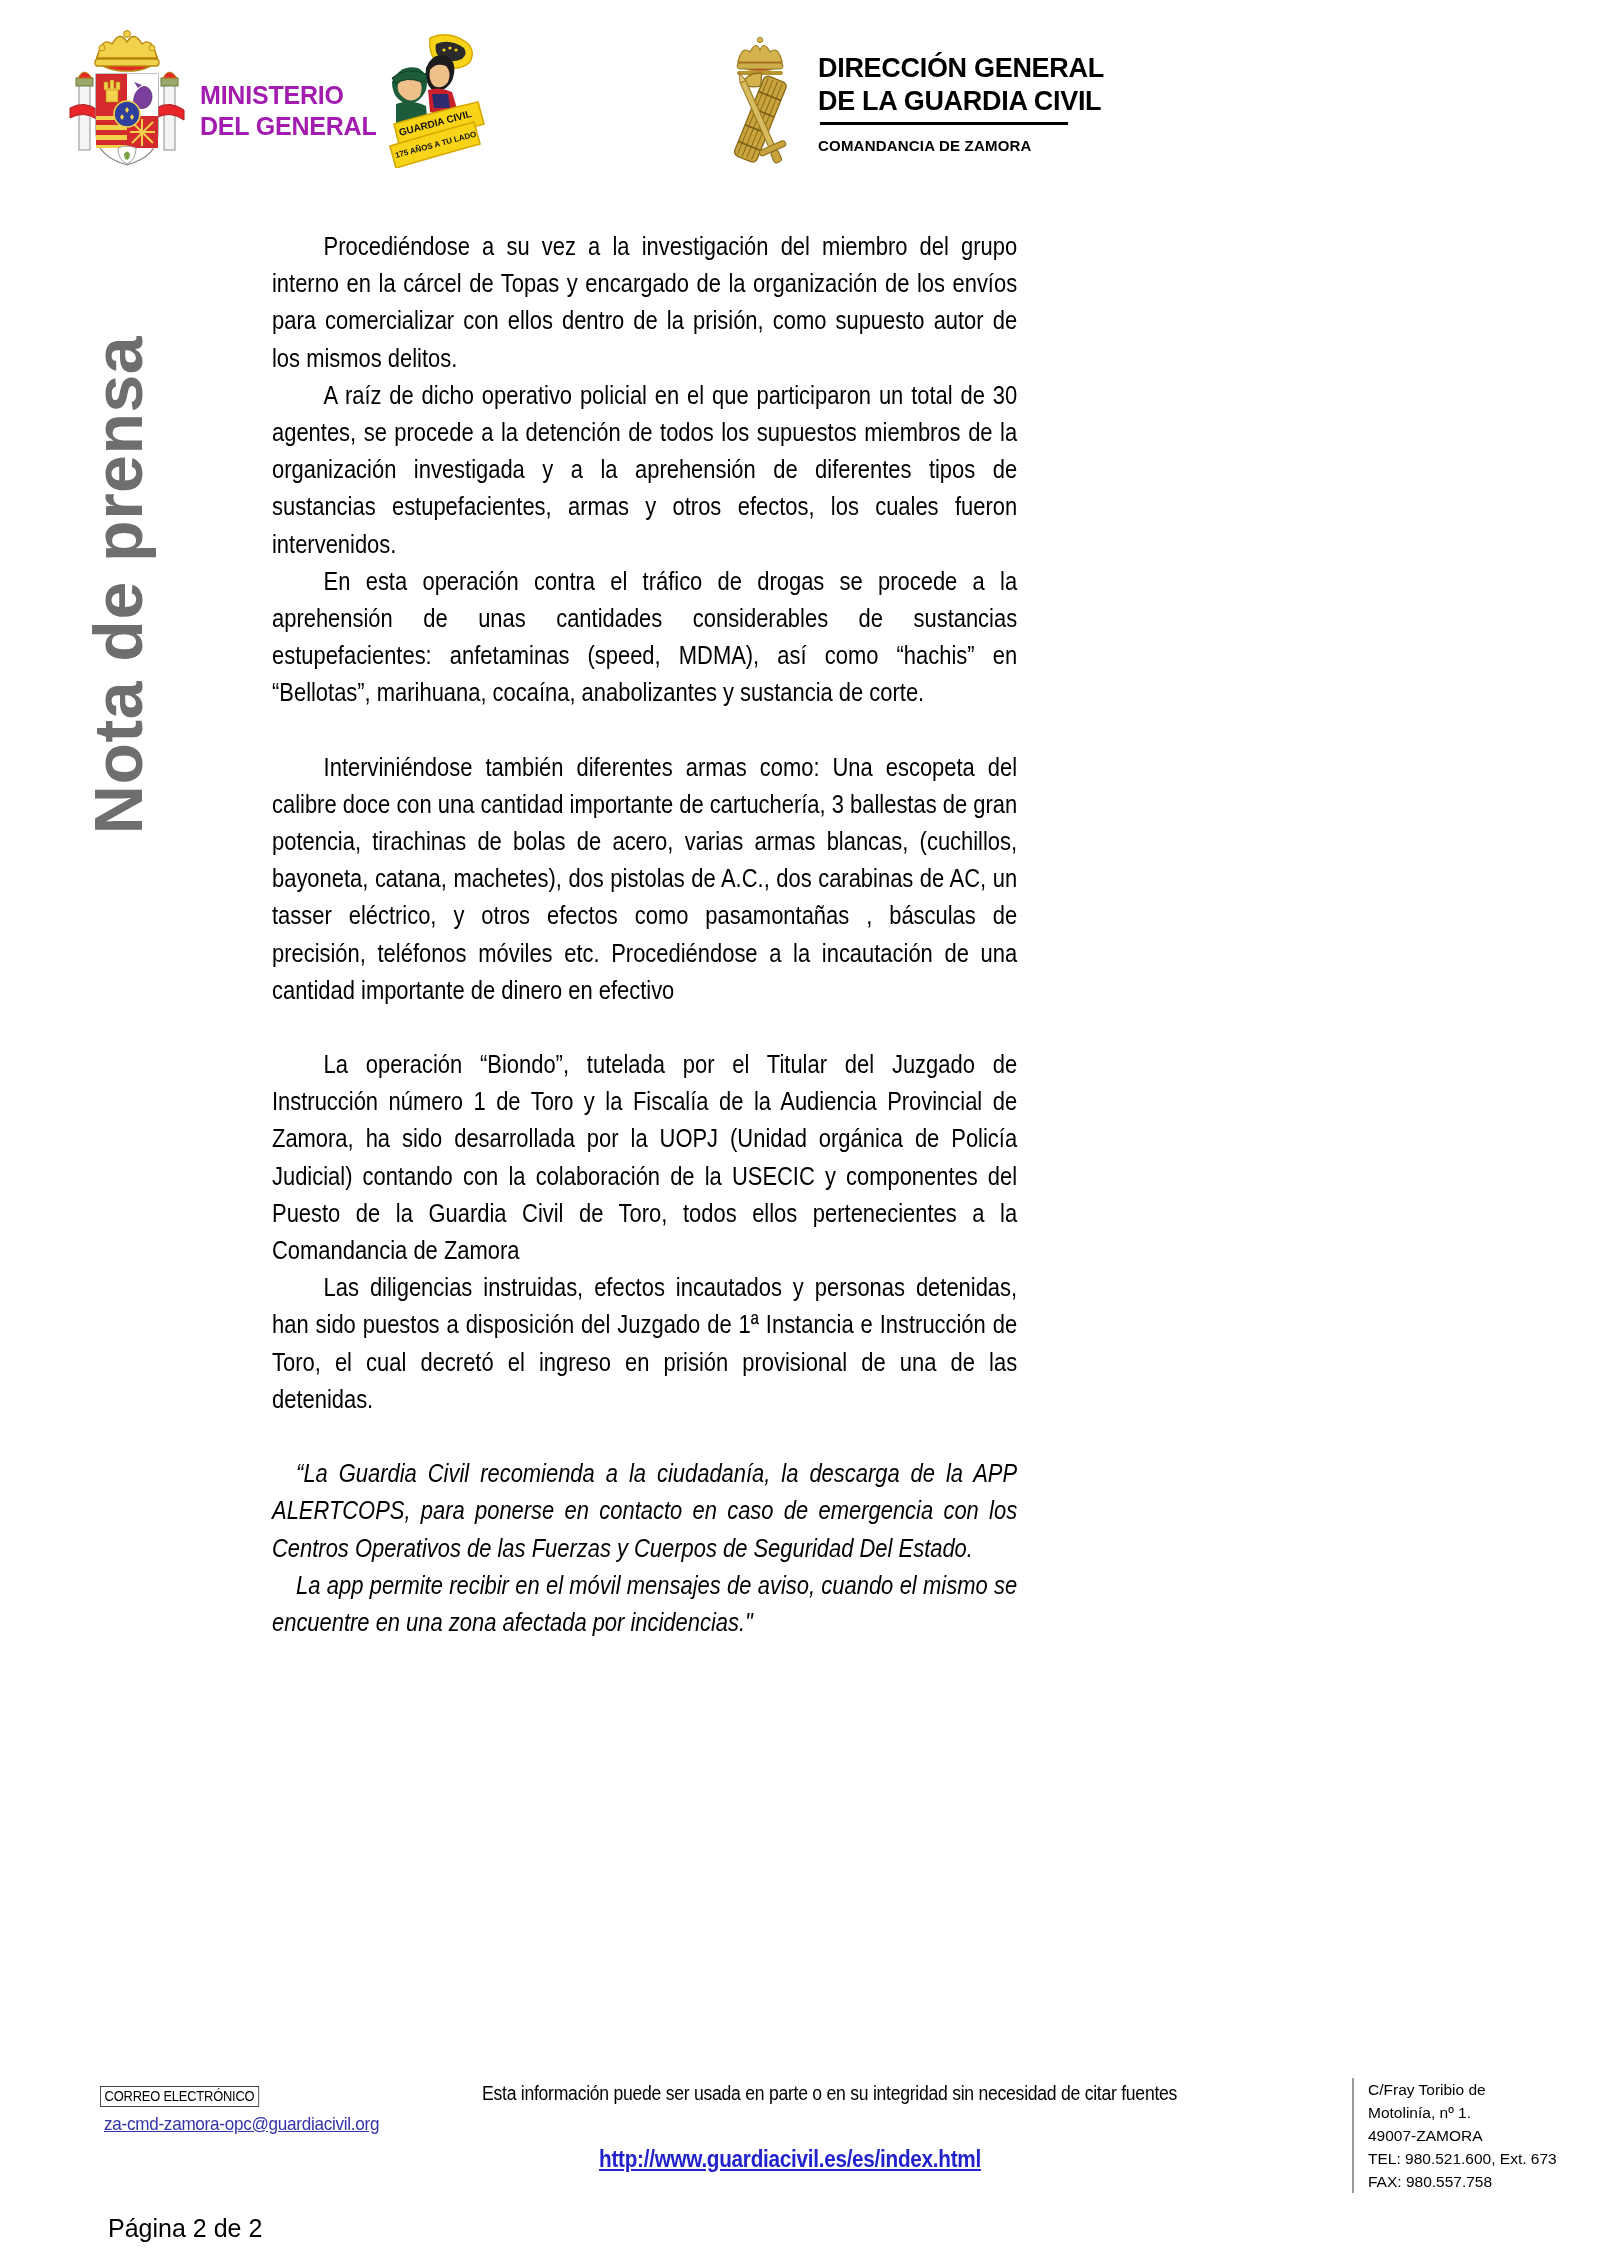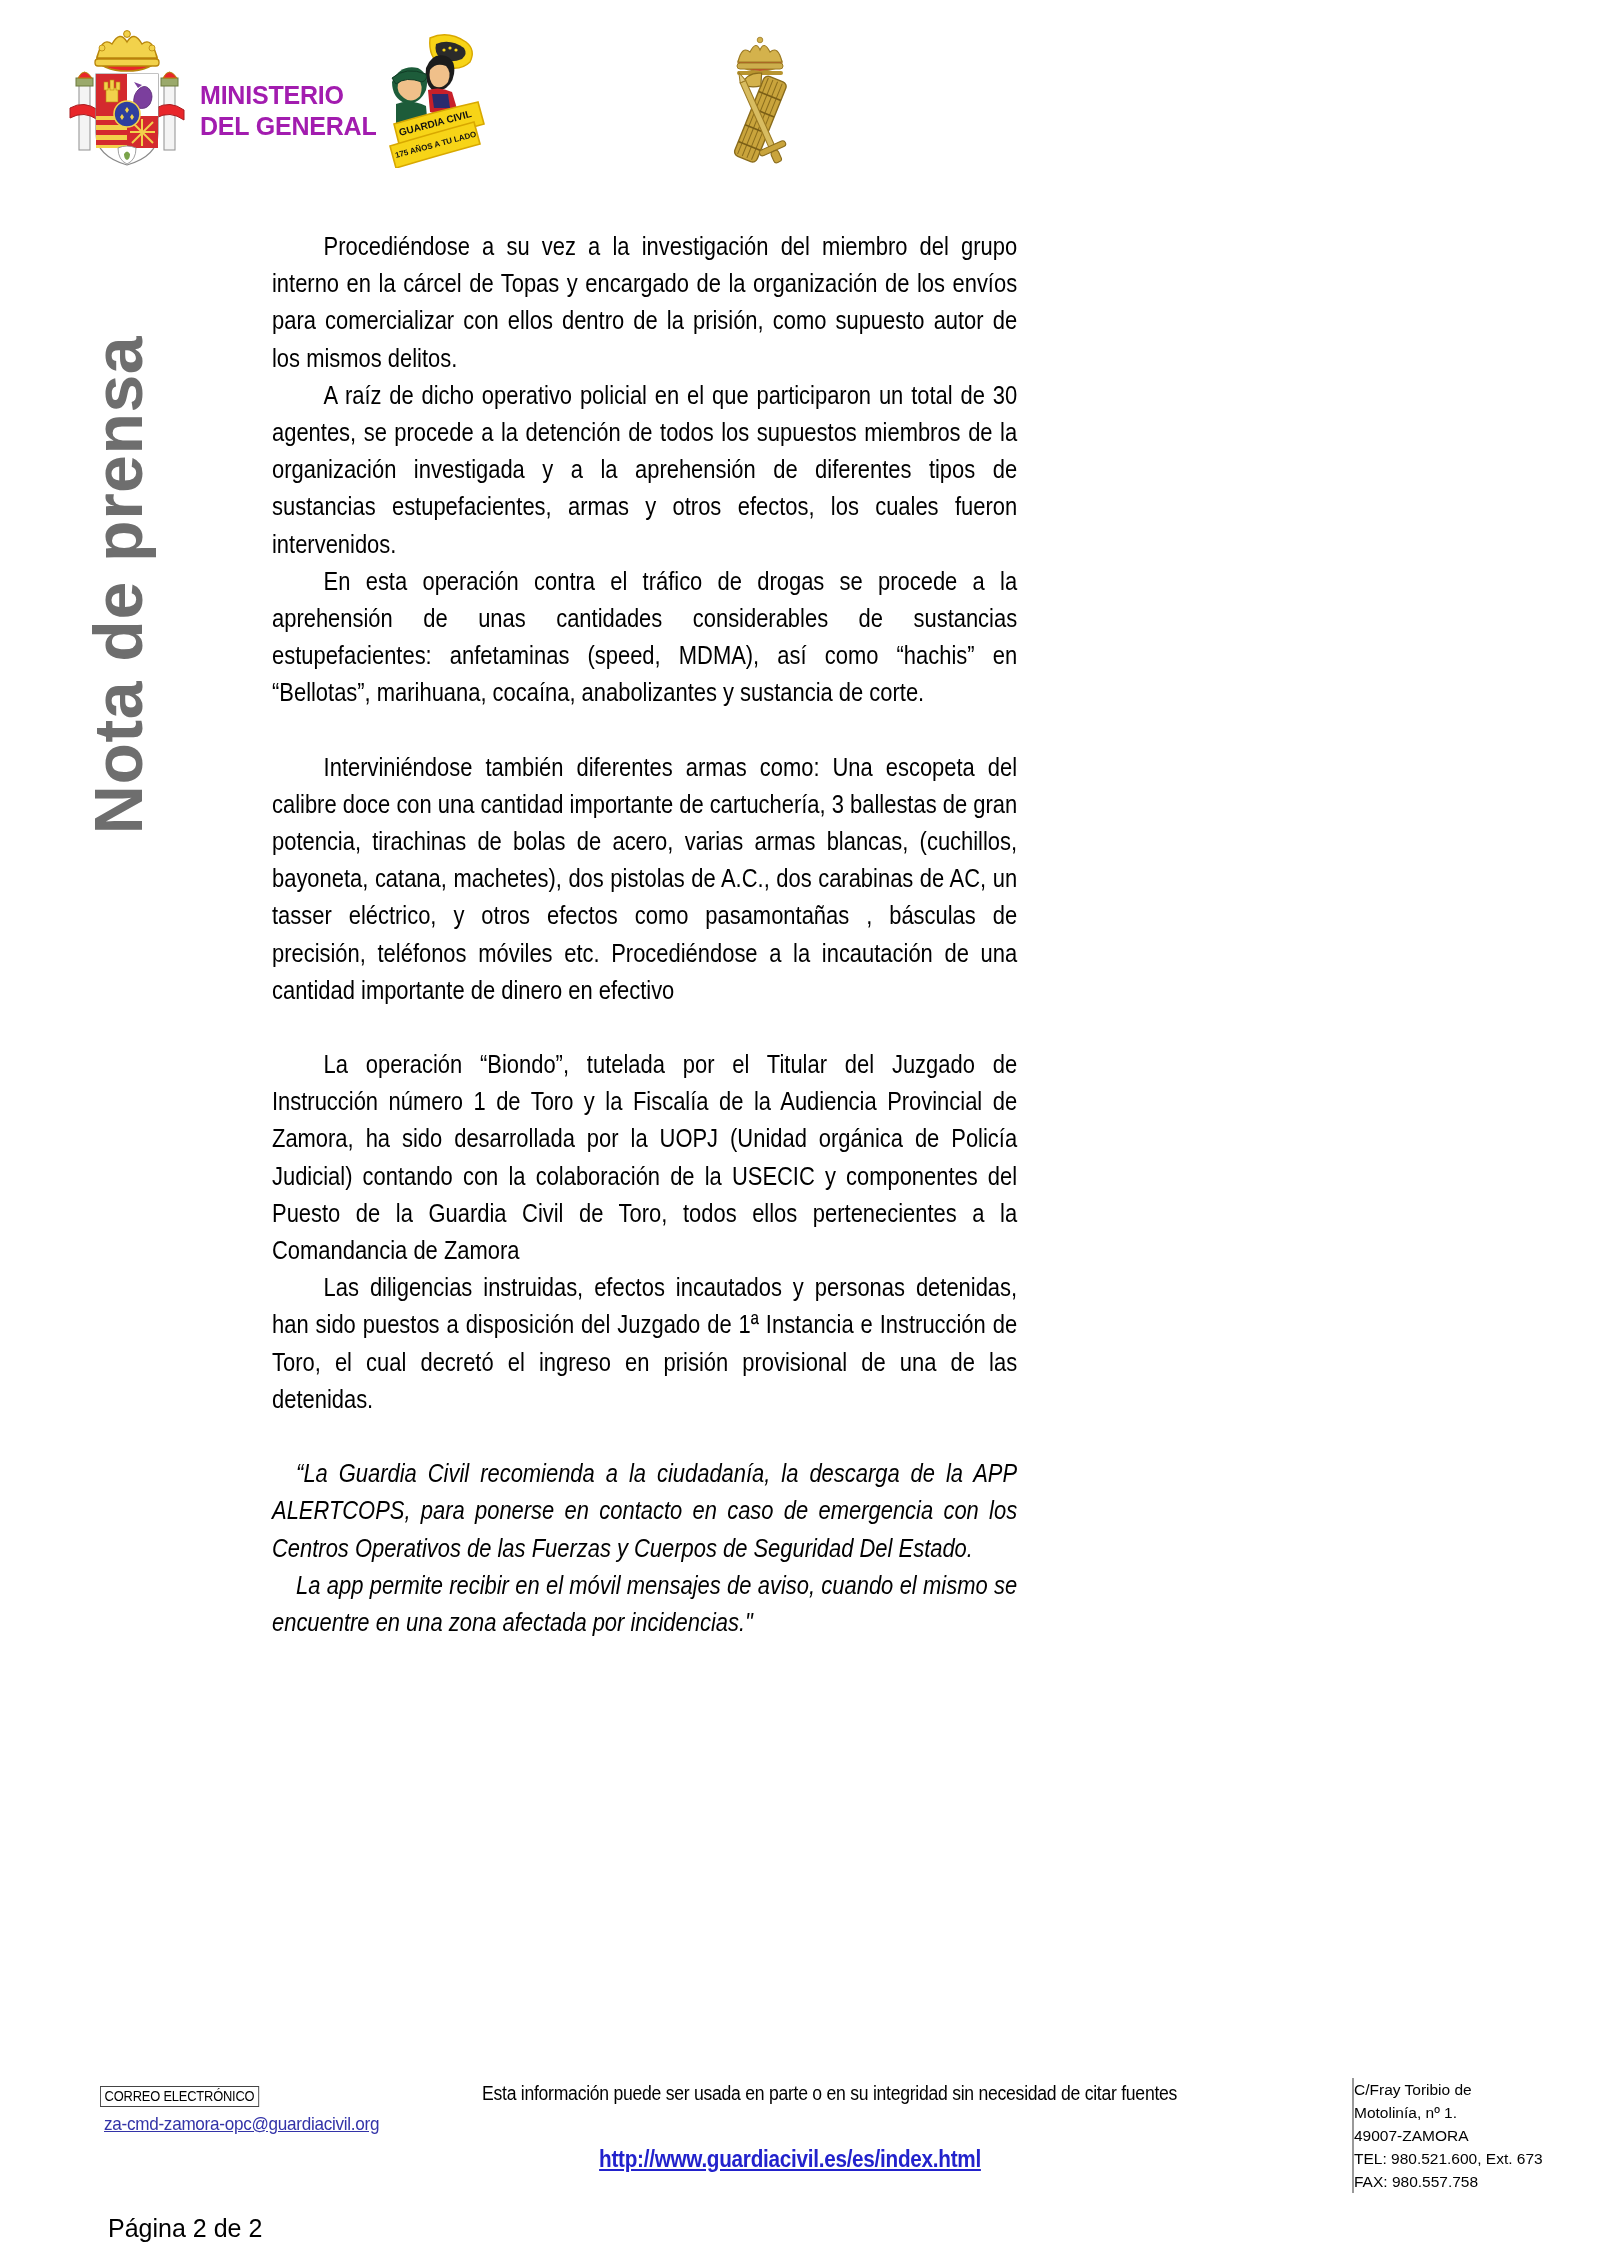--- a/index.html
+++ b/index.html
@@ -193,20 +193,21 @@
     text-decoration: underline;
     letter-spacing: -0.3px;
     white-space: nowrap;
     transform: scaleX(0.9);
     transform-origin: center top;
   }
   .footer-address {
     position: absolute;
     left: 1352px; top: 40px;
     border-left: 2px solid #999;
+    padding-left: 14px;
     font-family: "Liberation Sans", sans-serif;
     font-size: 15.5px;
     line-height: 23px;
     color: #000;
     white-space: nowrap;
   }
   .page-number {
     position: absolute;
     left: 108px; top: 176px;
     font-family: "Liberation Sans", sans-serif;
@@ -352,20 +353,26 @@
 
         <g transform="rotate(-24 60 88)">
           <rect x="57" y="46" width="6" height="72" fill="#d8bc60" stroke="#9c7a22" stroke-width="1.1"></rect>
           <path d="M57 46 L60 36 L63 46 Z" fill="#e2cb80" stroke="#9c7a22" stroke-width="1"></path>
           <rect x="46" y="116" width="28" height="6" rx="3" fill="#c9a43c" stroke="#8a6c1c" stroke-width="1.1"></rect>
           <rect x="56" y="122" width="8" height="12" rx="3" fill="#c9a43c" stroke="#8a6c1c" stroke-width="1.1"></rect>
         </g>
       </svg>
     </div>
 
+    <div class="dggc-text">
+      <div class="dggc-line1">DIRECCIÓN GENERAL</div>
+      <div class="dggc-line2">DE LA GUARDIA CIVIL</div>
+      <div class="dggc-rule"></div>
+      <div class="dggc-sub">COMANDANCIA DE ZAMORA</div>
+    </div>
 
   </div>
 </div>
 
 <div class="side-title">
   <span>Nota de prensa</span>
 </div>
 
 <div class="content">
   <p class="para">Procediéndose a su vez a la investigación del miembro del grupo interno en la cárcel de Topas y encargado de la organización de los envíos para comercializar con ellos dentro de la prisión, como supuesto  autor  de los mismos delitos.</p>

